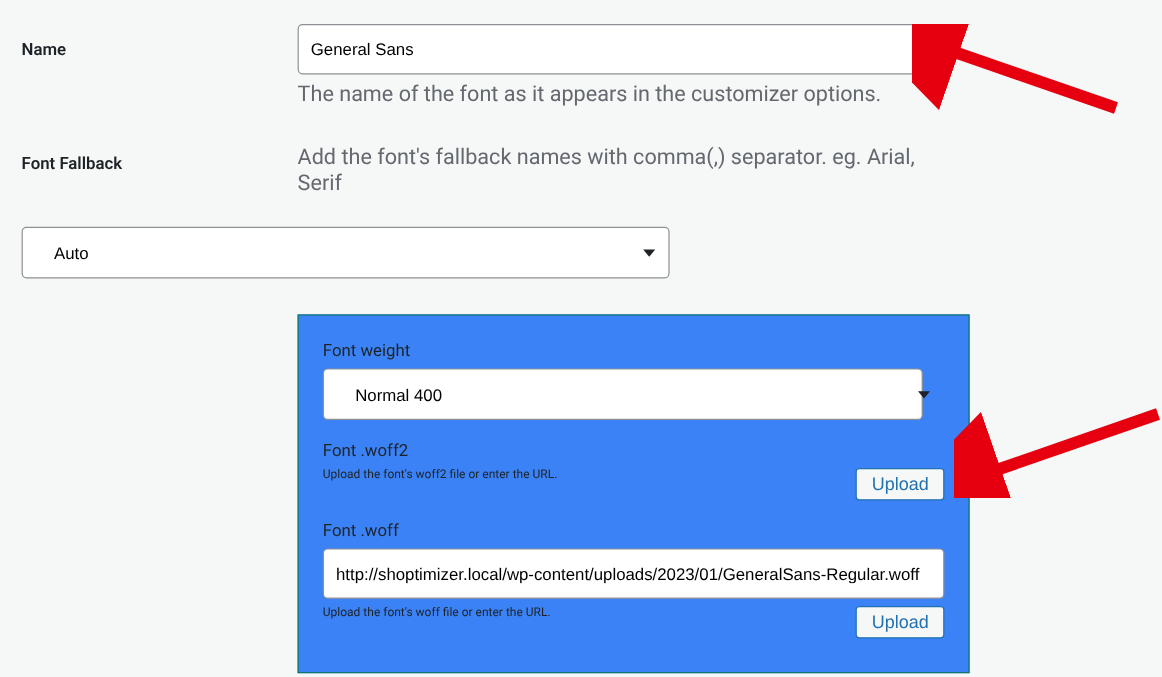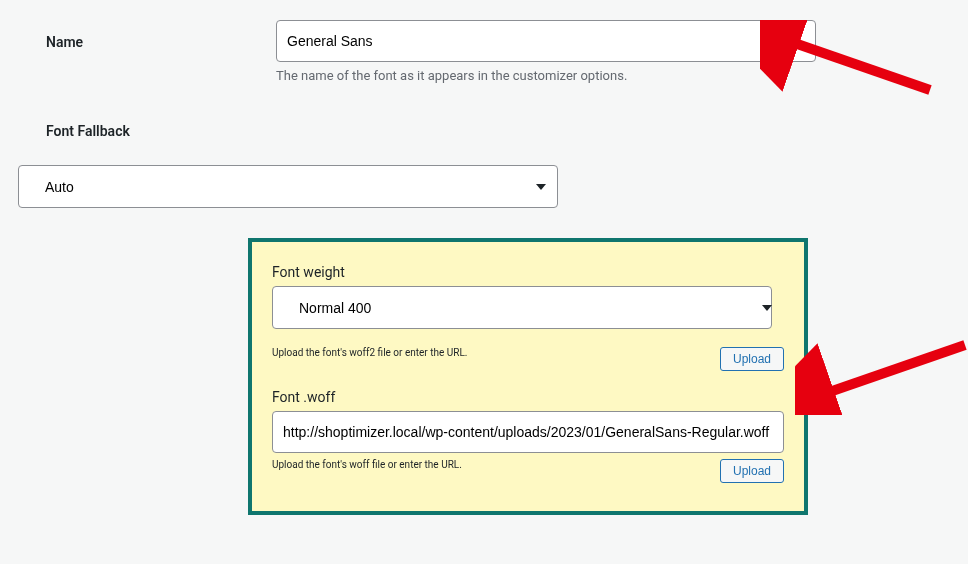--- a/index.html
+++ b/index.html
@@ -14,21 +14,20 @@
     .form-row {
       display: flex;
       margin-bottom: 26px;
     }
     .label-col {
       width: 230px;
       padding-top: 14px;
       font-weight: 600;
       font-size: 14px;
       color: #1d2327;
-      margin-left: 28px;
     }
     .field-col {
       flex: 1;
       max-width: 540px;
     }
     .text-input {
       width: 100%;
       padding: 20px 10px;
       border: 1px solid #8c8f94;
       border-radius: 4px;
@@ -57,29 +56,29 @@
       top: 50%;
       transform: translateY(-50%);
       width: 0; height: 0;
       border-left: 5px solid transparent;
       border-right: 5px solid transparent;
       border-top: 6px solid #1d2327;
       pointer-events: none;
     }
     .helper {
       margin-top: 6px;
-      font-size: 13px;
+      font-size: 18px;
       color: #646970;
     }
     .sub-panel {
       margin-top: 0;
       margin-left: 230px;
       width: 560px;
-      background: #fef9c3;
-      border: 4px solid #0f766e;
+      background: #3b82f6;
+      border: 1px solid #0f766e;
       padding: 22px 20px 10px 20px;
     }
     .sub-group { margin-bottom: 18px; }
     .sub-label {
       font-size: 14px;
       color: #1d2327;
       margin-bottom: 6px;
       display: block;
     }
     .sub-helper-row {
@@ -91,21 +90,21 @@
     .sub-helper {
       font-size: 10px;
       color: #1d2327;
     }
     .btn {
       border: 1px solid #2271b1;
       color: #2271b1;
       background: #f6f7f7;
       padding: 4px 12px;
       border-radius: 3px;
-      font-size: 12px;
+      font-size: 15px;
       cursor: pointer;
     }
     .arrow {
       position: absolute;
       pointer-events: none;
     }
   </style>
 </head>
 <body>
 
@@ -113,20 +112,21 @@
   <div class="label-col">Name</div>
   <div class="field-col">
     <input class="text-input" type="text" value="General Sans" style="">
     <div class="helper">The name of the font as it appears in the customizer options.</div>
   </div>
 </div>
 
 <div class="form-row">
   <div class="label-col">Font Fallback</div>
   <div class="field-col">
+    <div class="helper">Add the font's fallback names with comma(,) separator. eg. Arial, Serif</div>
   </div>
 </div>
 
 <div class="form-row" style="margin-bottom:30px;">
   <div class="field-col">
     <div class="select-wrap">
       <select class="select-input">
         <option>Auto</option>
       </select>
     </div>
@@ -138,20 +138,21 @@
   <div class="sub-group">
     <span class="sub-label">Font weight</span>
     <div class="select-wrap">
       <select class="select-input" style="max-width:500px;">
         <option>Normal 400</option>
       </select>
     </div>
   </div>
 
   <div class="sub-group">
+    <span class="sub-label">Font .woff2</span>
     <div class="sub-helper-row">
       <span class="sub-helper">Upload the font's woff2 file or enter the URL.</span>
       <button class="btn">Upload</button>
     </div>
   </div>
 
   <div class="sub-group">
     <span class="sub-label">Font .woff</span>
     <input class="text-input" type="text" value="http://shoptimizer.local/wp-content/uploads/2023/01/GeneralSans-Regular.woff" style="">
     <div class="sub-helper-row">

